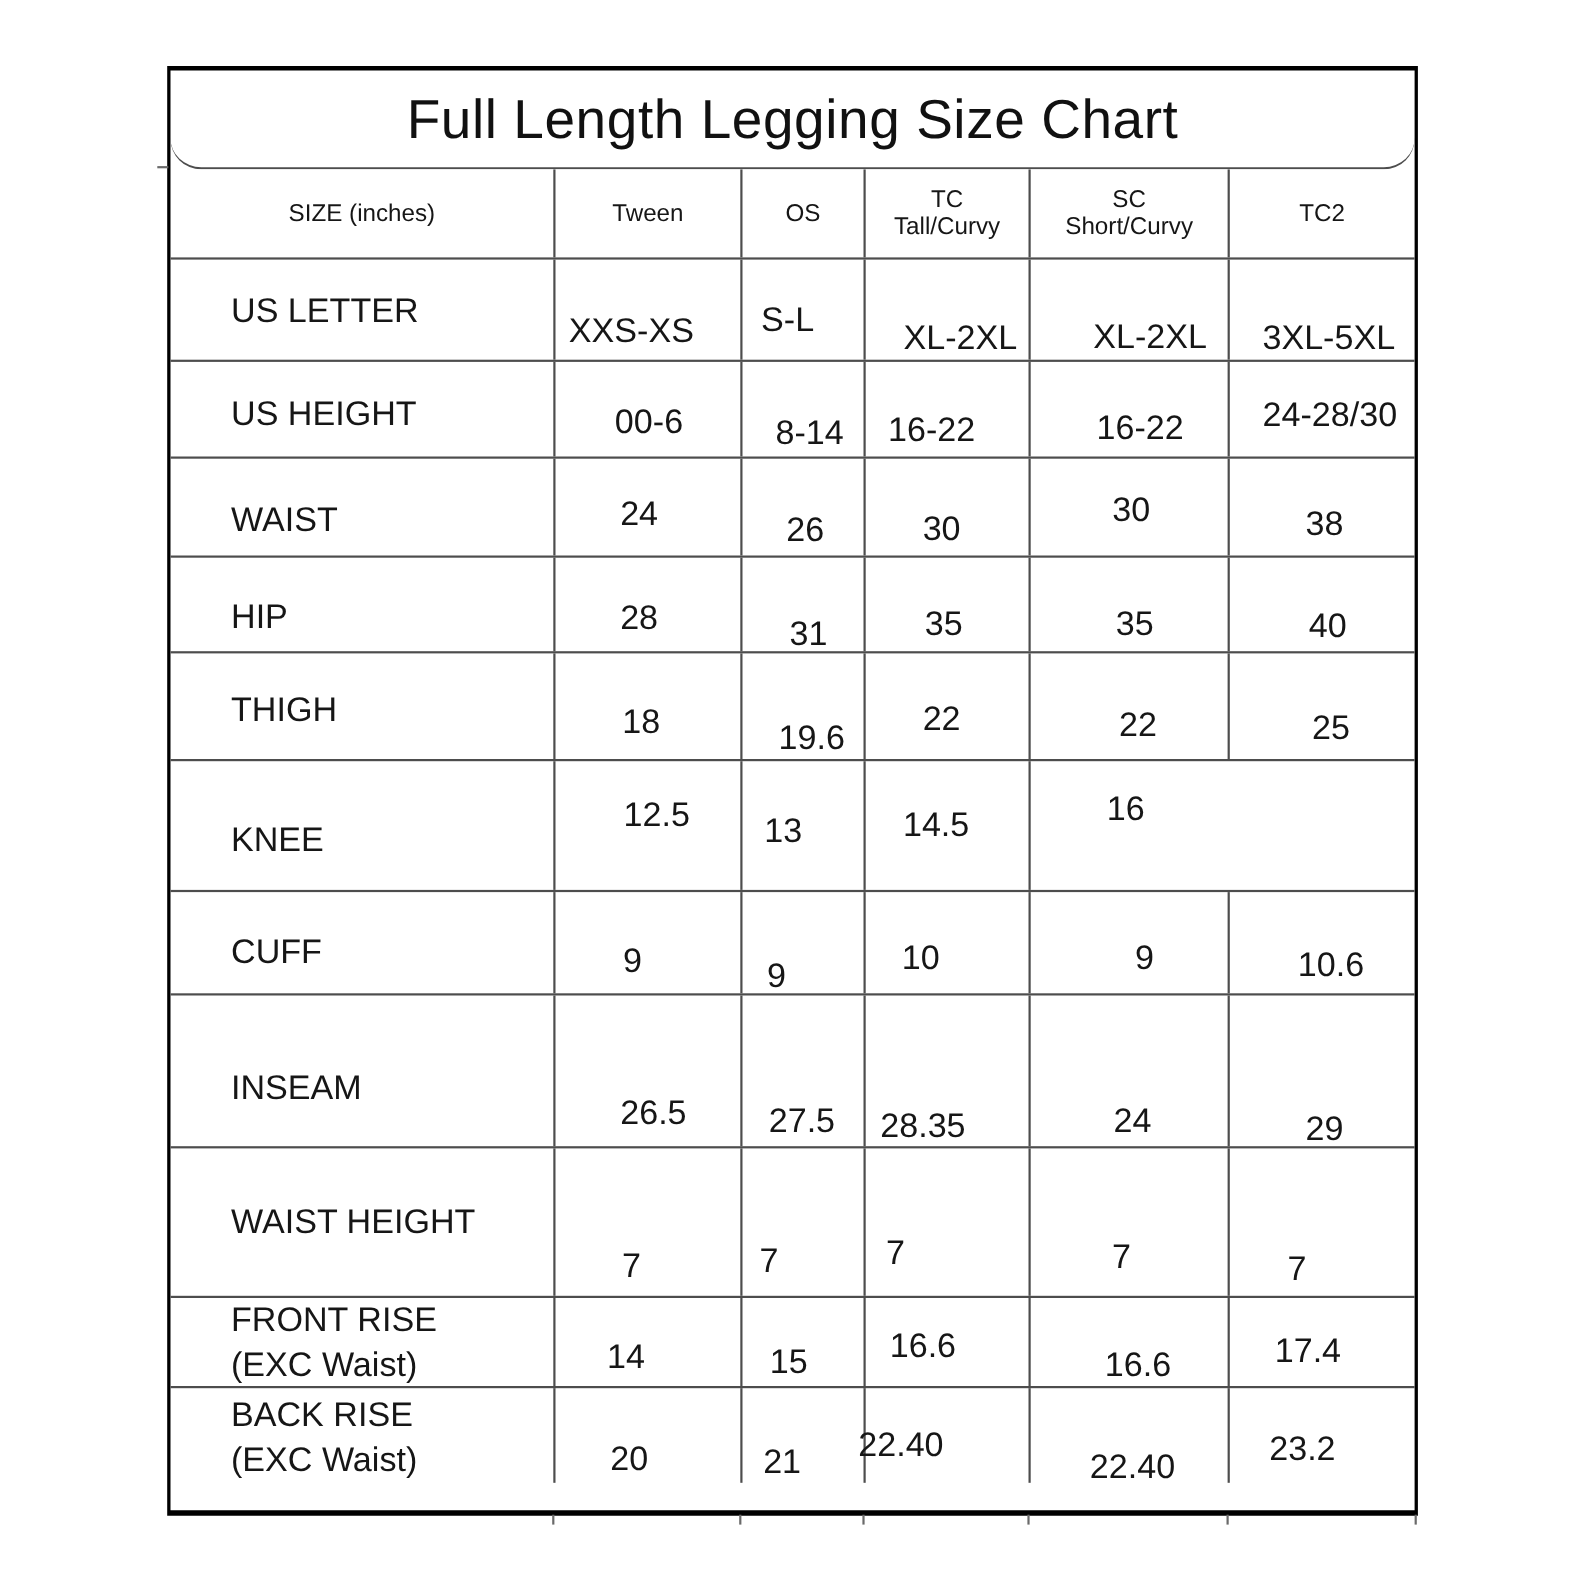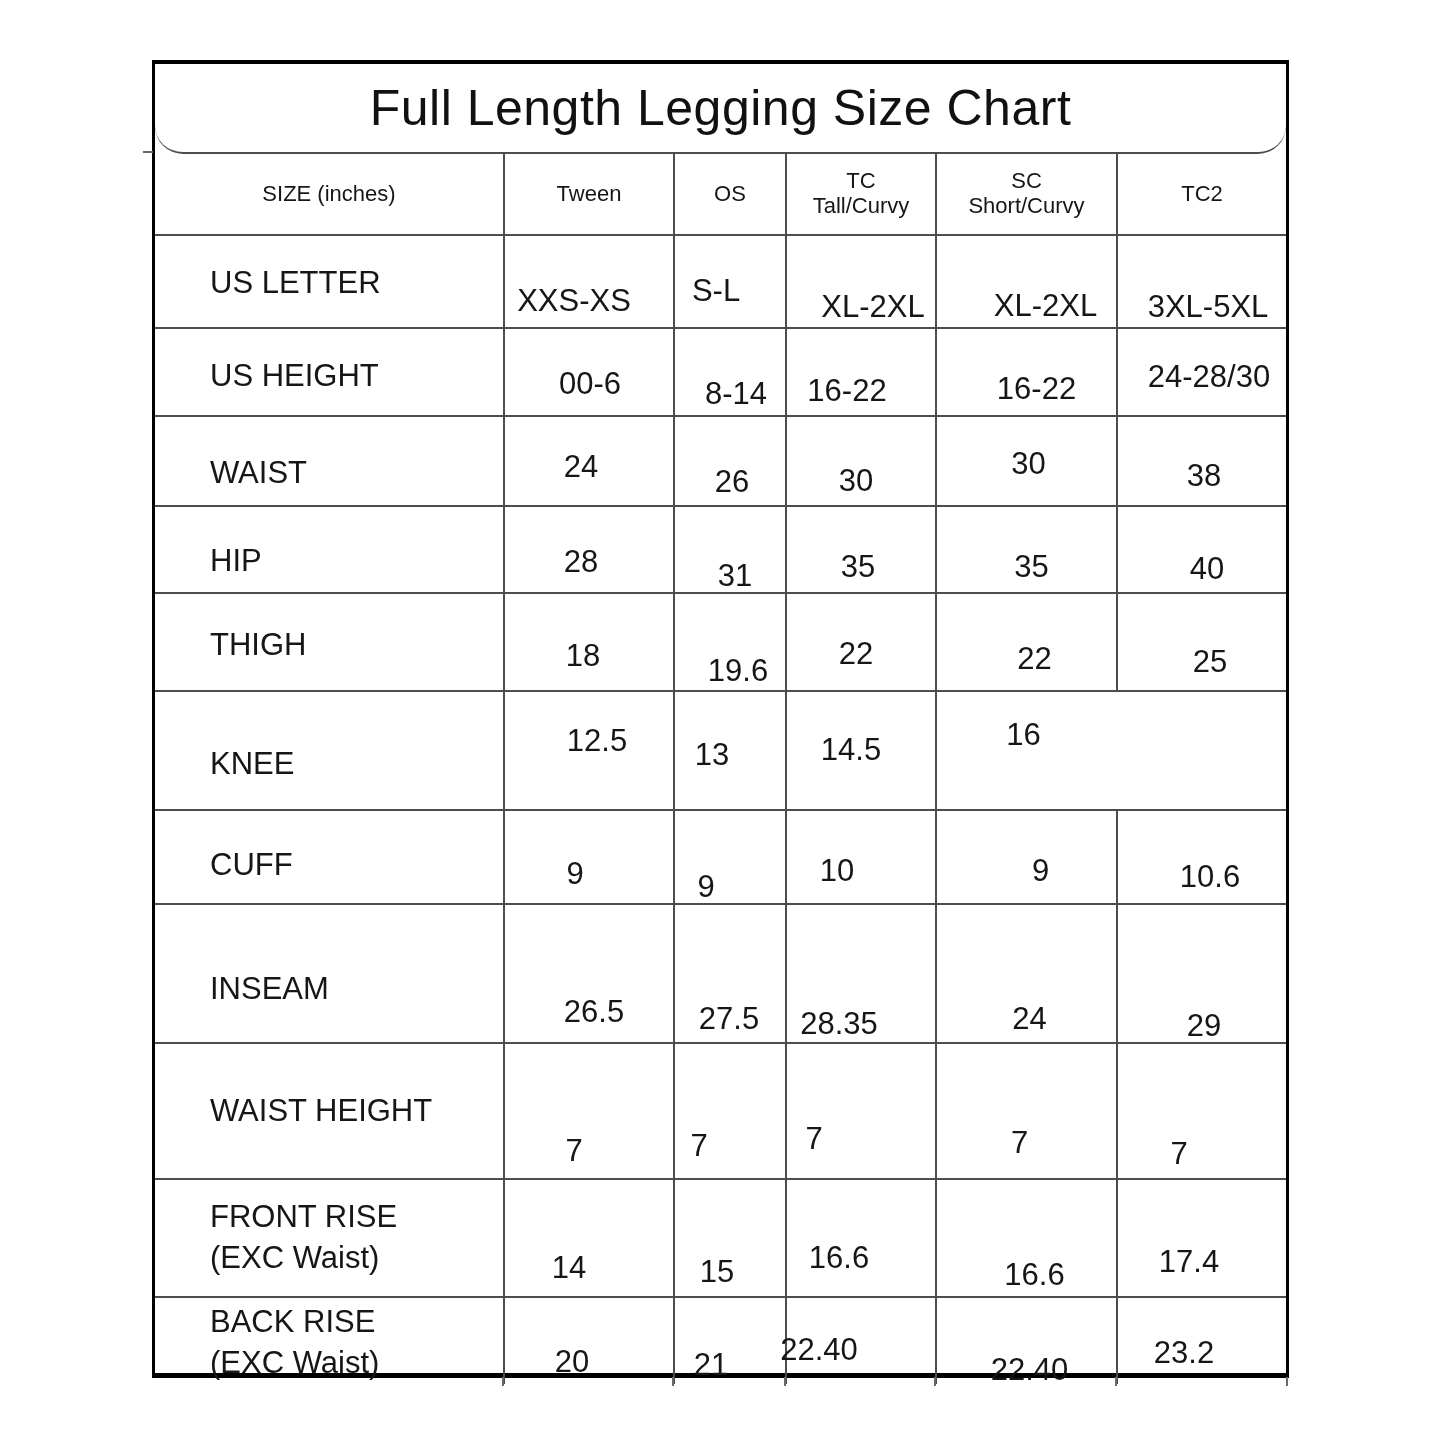--- a/index.html
+++ b/index.html
@@ -25,21 +25,21 @@
   .r-header{height:80px;}
   .r-usl{height:93px;}  .r-usl  .val{padding-bottom:10px;}
   .r-usn{height:88px;}  .r-usn  .val{padding-bottom:10px;}
   .r-waist{height:90px;}.r-waist .val{padding-bottom:13px;}
   .r-hip{height:87px;}  .r-hip  .val{padding-bottom:6px;}
   .r-thigh{height:98px;}.r-thigh .val{padding-bottom:12px;}
   .r-knee{height:119px;}.r-knee .val{padding-bottom:13px;align-items:center;}
   .r-cuff{height:94px;} .r-cuff .val{padding-bottom:9px;}
   .r-inseam{height:139px;}.r-inseam .val{padding-bottom:4px;}
   .r-wh{height:136px;}  .r-wh   .val{padding-bottom:13px;}
-  .r-fr{height:118px;}   .r-fr   .val{padding-bottom:11px;}
+  .r-fr{height:82px;}   .r-fr   .val{padding-bottom:11px;}
   .r-br{height:88px;}   .r-br   .val{padding-bottom:6px;}
   .tick{position:absolute;width:2px;height:9px;top:1377px;background:#6a6a6a;}
   .overhang{position:absolute;left:143px;top:151px;width:10px;height:2px;background:#6a6a6a;}
 </style>
 </head>
 <body>
 
 <div class="sheet">
   <div class="chart">
 

